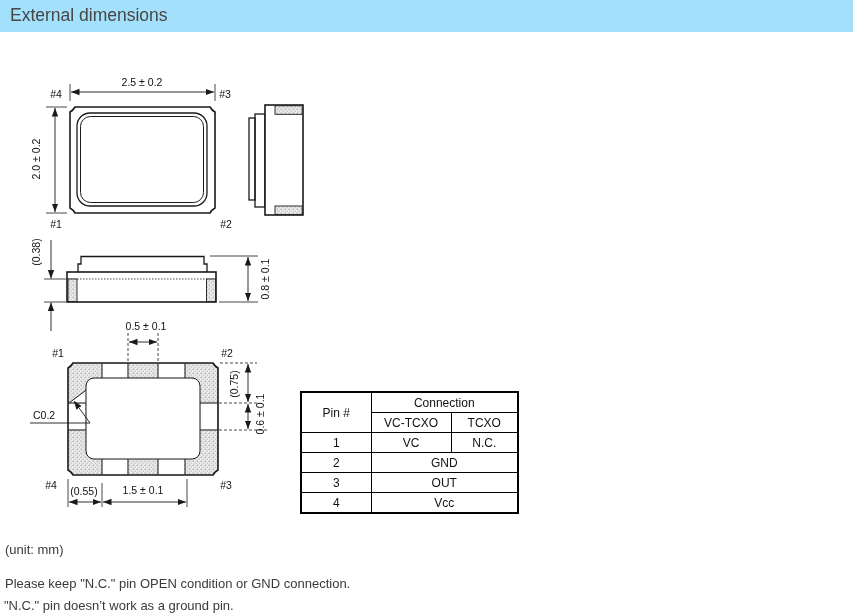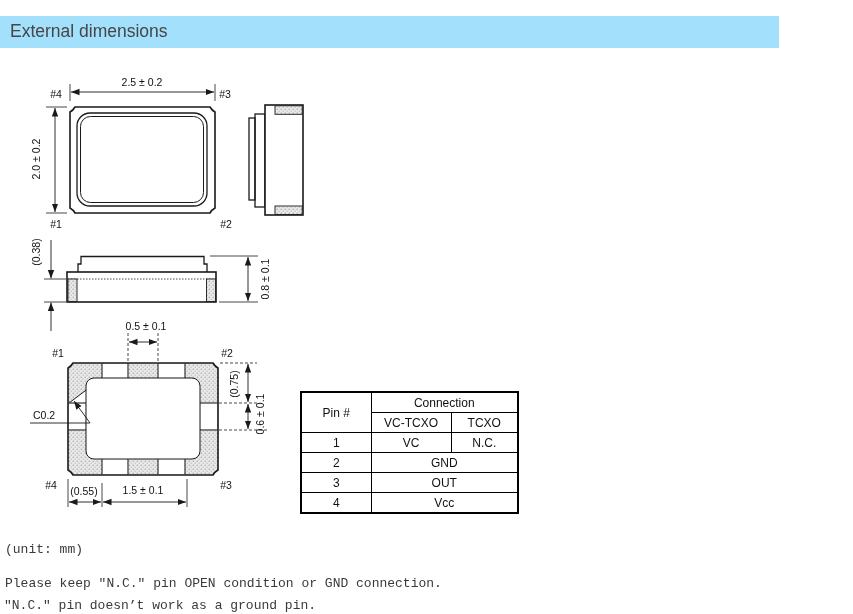--- a/index.html
+++ b/index.html
@@ -1,19 +1,19 @@
 <!DOCTYPE html>
 <html><head>
 <meta charset="utf-8">
 <style>
   html,body{margin:0;padding:0;background:#fff;}
   #page{position:relative;width:853px;height:614px;background:#fff;overflow:hidden;
         font-family:"Liberation Sans",sans-serif;}
   
-  #hdr{position:absolute;left:0;top:16px;width:779px;height:32px;background:#a3e0fb;}
+  #hdr{position:absolute;left:0;top:0;width:853px;height:32px;background:#a3e0fb;}
   #hdr .t{position:absolute;left:10px;top:0;line-height:31px;font-size:17.5px;color:#464646;}
   
   #dwg{position:absolute;left:0;top:0;width:853px;height:614px;}
   #dwg .ln{stroke:#1a1a1a;stroke-width:1.3;fill:none;}
   #dwg .thick{stroke:#1a1a1a;stroke-width:1.6;fill:#fff;}
   #dwg .thickn{stroke:#1a1a1a;stroke-width:1.6;fill:none;}
   #dwg .thin{stroke:#1a1a1a;stroke-width:1;fill:none;}
   #dwg .dim{stroke:#1a1a1a;stroke-width:0.9;fill:none;}
   #dwg .ext{stroke:#1a1a1a;stroke-width:0.8;fill:none;}
   #dwg .dash{stroke-dasharray:3 2;}
@@ -21,21 +21,21 @@
   #dwg .dd{marker-start:url(#arr);marker-end:url(#arr);}
   #dwg .pad{fill:url(#stip);stroke:#1a1a1a;stroke-width:0.9;}
   #dwg text{font-family:"Liberation Sans",sans-serif;font-size:10.5px;fill:#111;}
   
   #pintbl{position:absolute;left:300px;top:391px;border-collapse:collapse;table-layout:fixed;
           width:217px;}
   #pintbl th,#pintbl td{border:1.5px solid #000;padding:0;text-align:center;vertical-align:middle;
           font-size:12px;font-weight:400;color:#111;height:19px;}
   #pintbl{border:2px solid #000;}
   
-  .note{position:absolute;font-size:13px;color:#3a3a3a;font-family:Liberation Mono, monospace;}
+  .note{position:absolute;font-size:13px;color:#3a3a3a;}
   #unit{left:5px;top:542px;}
   #note1{left:5px;top:576px;}
   #note2{left:4px;top:598px;}
 </style>
 </head>
 <body>
 
 <div id="page">
 
   <div id="hdr">

